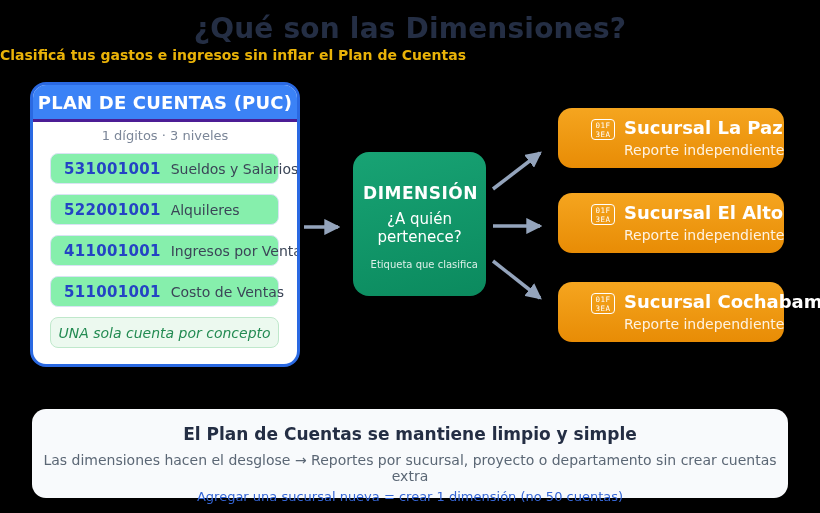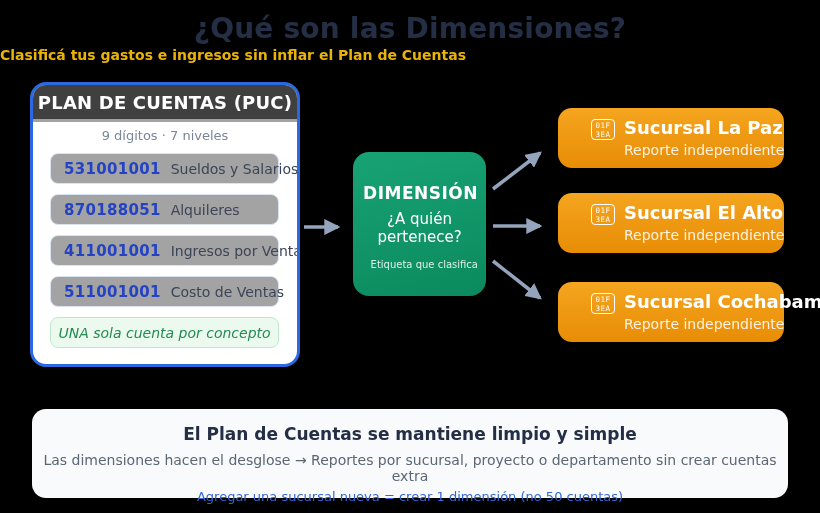--- a/index.html
+++ b/index.html
@@ -21,30 +21,30 @@
     text-align: left; font-size: 14px; font-weight: 700; color: #eab308;
   }
   
   .puc {
     position: absolute; left: 30px; top: 82px; width: 270px; height: 285px;
     box-sizing: border-box;
     background: #ffffff; border: 3px solid #2a69e2; border-radius: 16px;
     overflow: hidden;
   }
   .puc-header {
-    height: 34px; background: #404040; border-bottom: 3px solid #a3a3a3;
+    height: 34px; background: #3b82f6; border-bottom: 3px solid #4c1d95;
     display: flex; align-items: center; justify-content: center;
     color: #fff; font-size: 18px; font-weight: bold; letter-spacing: 0.2px;
   }
   .puc-sub {
     margin-top: 6px; text-align: center; font-size: 13px; color: #7b8698;
   }
   .acct-row {
     margin: 10px 18px 0 17px; height: 31px; box-sizing: border-box;
-    background: #a3a3a3; border: 1px solid #d9e3f3; border-radius: 8px;
+    background: #86efac; border: 1px solid #d9e3f3; border-radius: 8px;
     display: flex; align-items: center; padding-left: 13px; gap: 10px;
     white-space: nowrap;
   }
   .acct-code { font-size: 15px; font-weight: bold; color: #2443c4; letter-spacing: 0.3px; }
   .acct-label { font-size: 14px; color: #3b4557; }
   .puc-note {
     margin: 10px 18px 0 17px; height: 31px; box-sizing: border-box;
     background: #ecf9ef; border: 1px solid #bfe8cb; border-radius: 8px;
     display: flex; align-items: center; justify-content: center;
     font-size: 14px; font-style: italic; color: #238b52;
@@ -95,28 +95,28 @@
 </head>
 <body>
 
 <div class="canvas">
 
   <div class="hdr-title">¿Qué son las Dimensiones?</div>
   <div class="hdr-sub">Clasificá tus gastos e ingresos sin inflar el Plan de Cuentas</div>
 
   <div class="puc">
     <div class="puc-header">PLAN DE CUENTAS (PUC)</div>
-    <div class="puc-sub">9 dígitos · 7 niveles</div>
+    <div class="puc-sub">1 dígitos · 3 niveles</div>
 
     <div class="acct-row">
       <span class="acct-code">531001001</span>
       <span class="acct-label">Sueldos y Salarios</span>
     </div>
     <div class="acct-row">
-      <span class="acct-code">870188051</span>
+      <span class="acct-code">522001001</span>
       <span class="acct-label">Alquileres</span>
     </div>
     <div class="acct-row">
       <span class="acct-code">411001001</span>
       <span class="acct-label">Ingresos por Venta</span>
     </div>
     <div class="acct-row">
       <span class="acct-code">511001001</span>
       <span class="acct-label">Costo de Ventas</span>
     </div>

